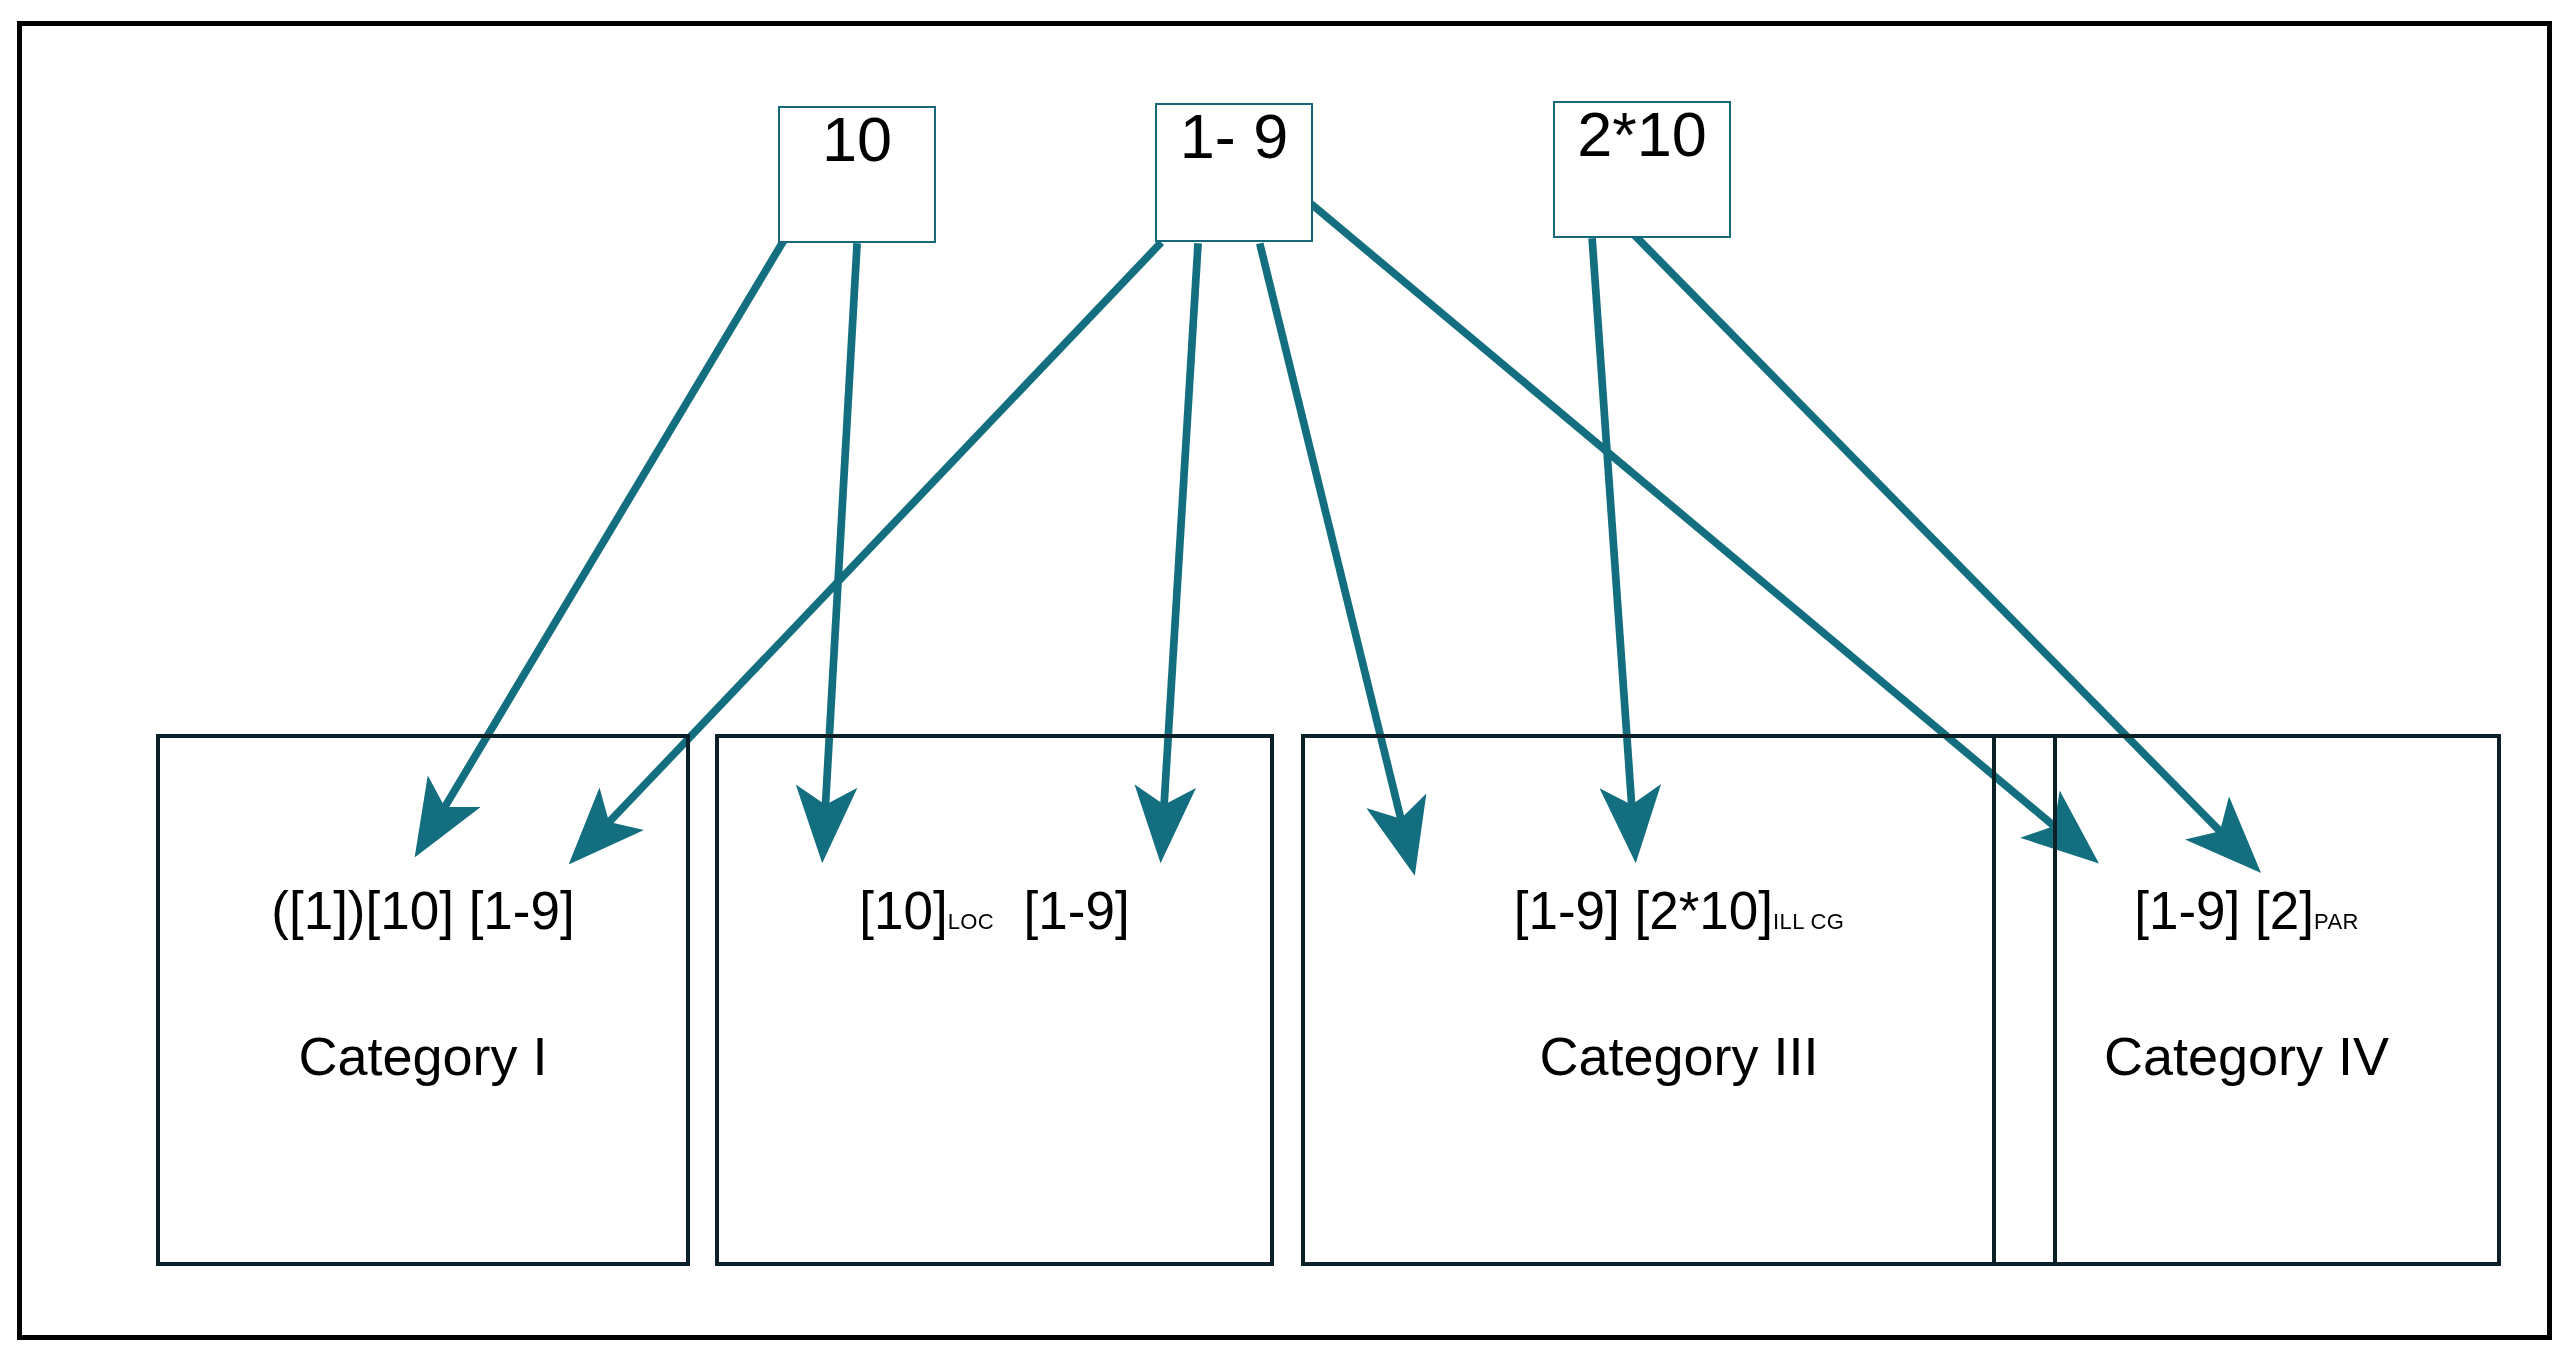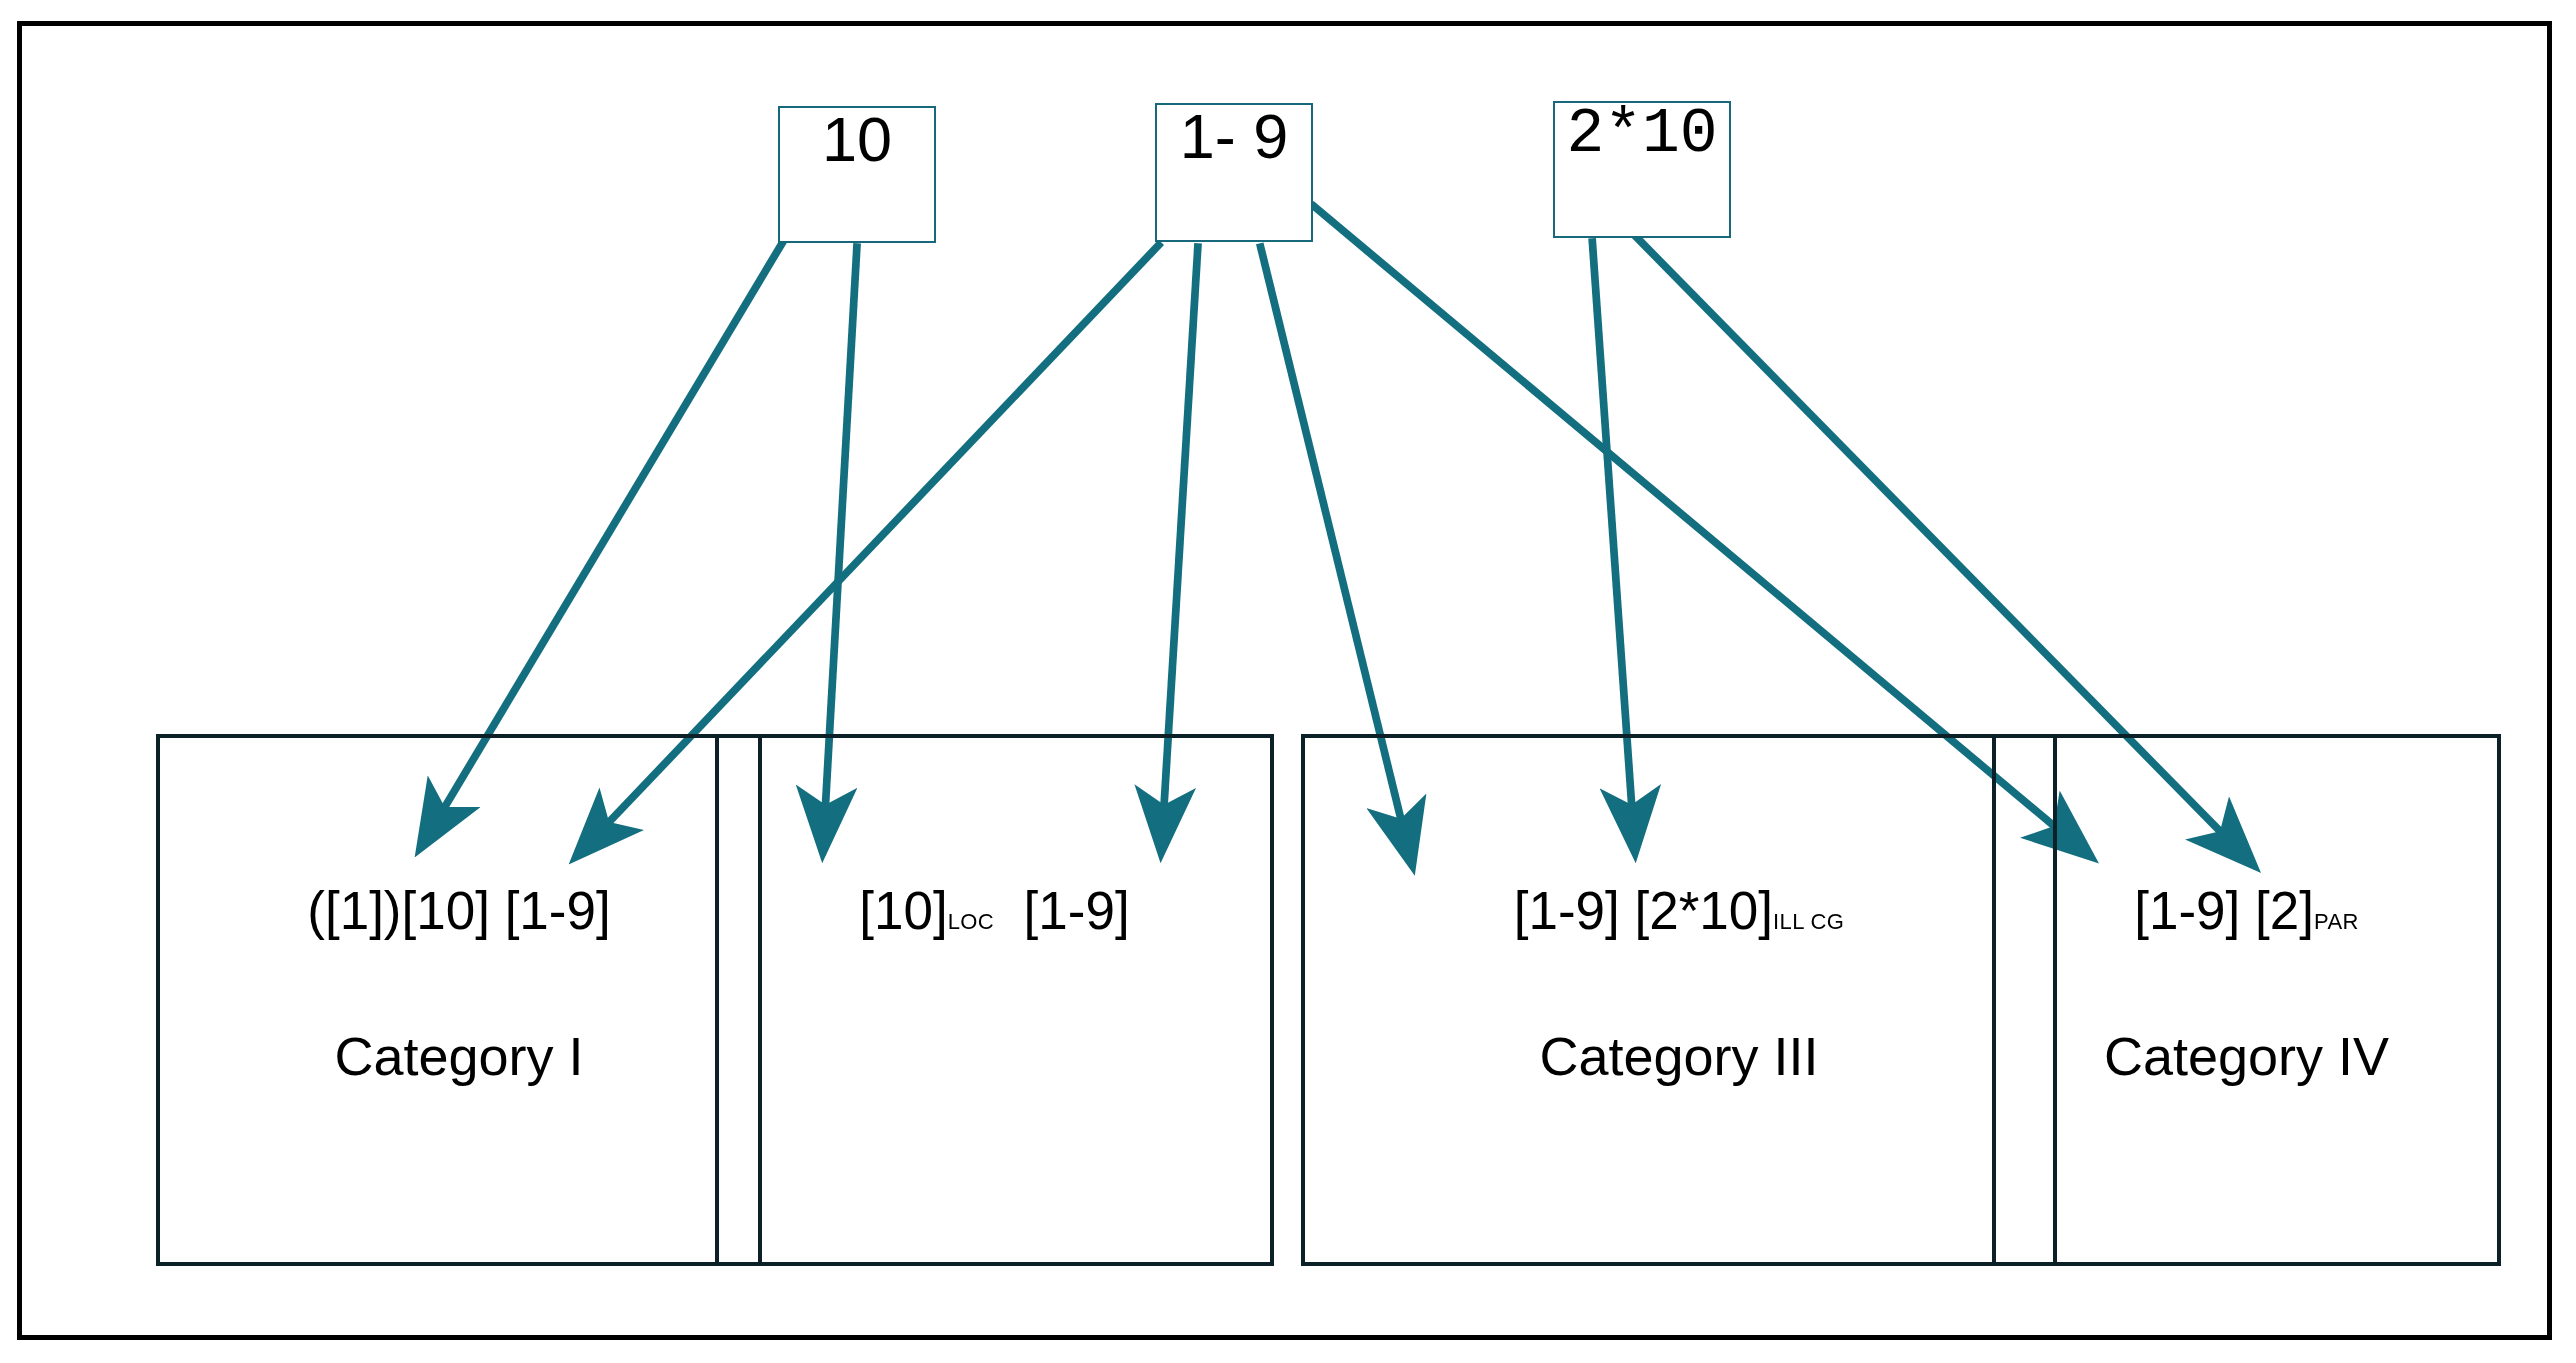--- a/index.html
+++ b/index.html
@@ -34,32 +34,32 @@
     display: flex;
     align-items: flex-start;
     justify-content: center;
     color: #000000;
     font-size: 63px;
     line-height: 1;
     letter-spacing: 0px;
   }
   #src-box-10   { left: 778px;  top: 106px; width: 158px; height: 137px; }
   #src-box-1-9  { left: 1155px; top: 103px; width: 158px; height: 139px; }
-  #src-box-2x10 { left: 1553px; top: 101px; width: 178px; height: 137px; font-family: Liberation Mono, monospace; }
+  #src-box-2x10 { left: 1553px; top: 101px; width: 178px; height: 137px; }
 
   
   .cat-box {
     position: absolute;
     top: 734px;
     height: 532px;
     border: 4.3px solid #0b2027;
     box-sizing: border-box;
     background: transparent;
   }
-  #cat-box-1 { left: 156px;  width: 606px; }
+  #cat-box-1 { left: 156px;  width: 534px; }
   #cat-box-2 { left: 715px;  width: 559px; }
   #cat-box-3 { left: 1301px; width: 756px; }
   #cat-box-4 { left: 1992px; width: 509px; }
 
   .cat-formula {
     position: absolute;
     left: 0;
     right: 0;
     top: 146px;
     text-align: center;

